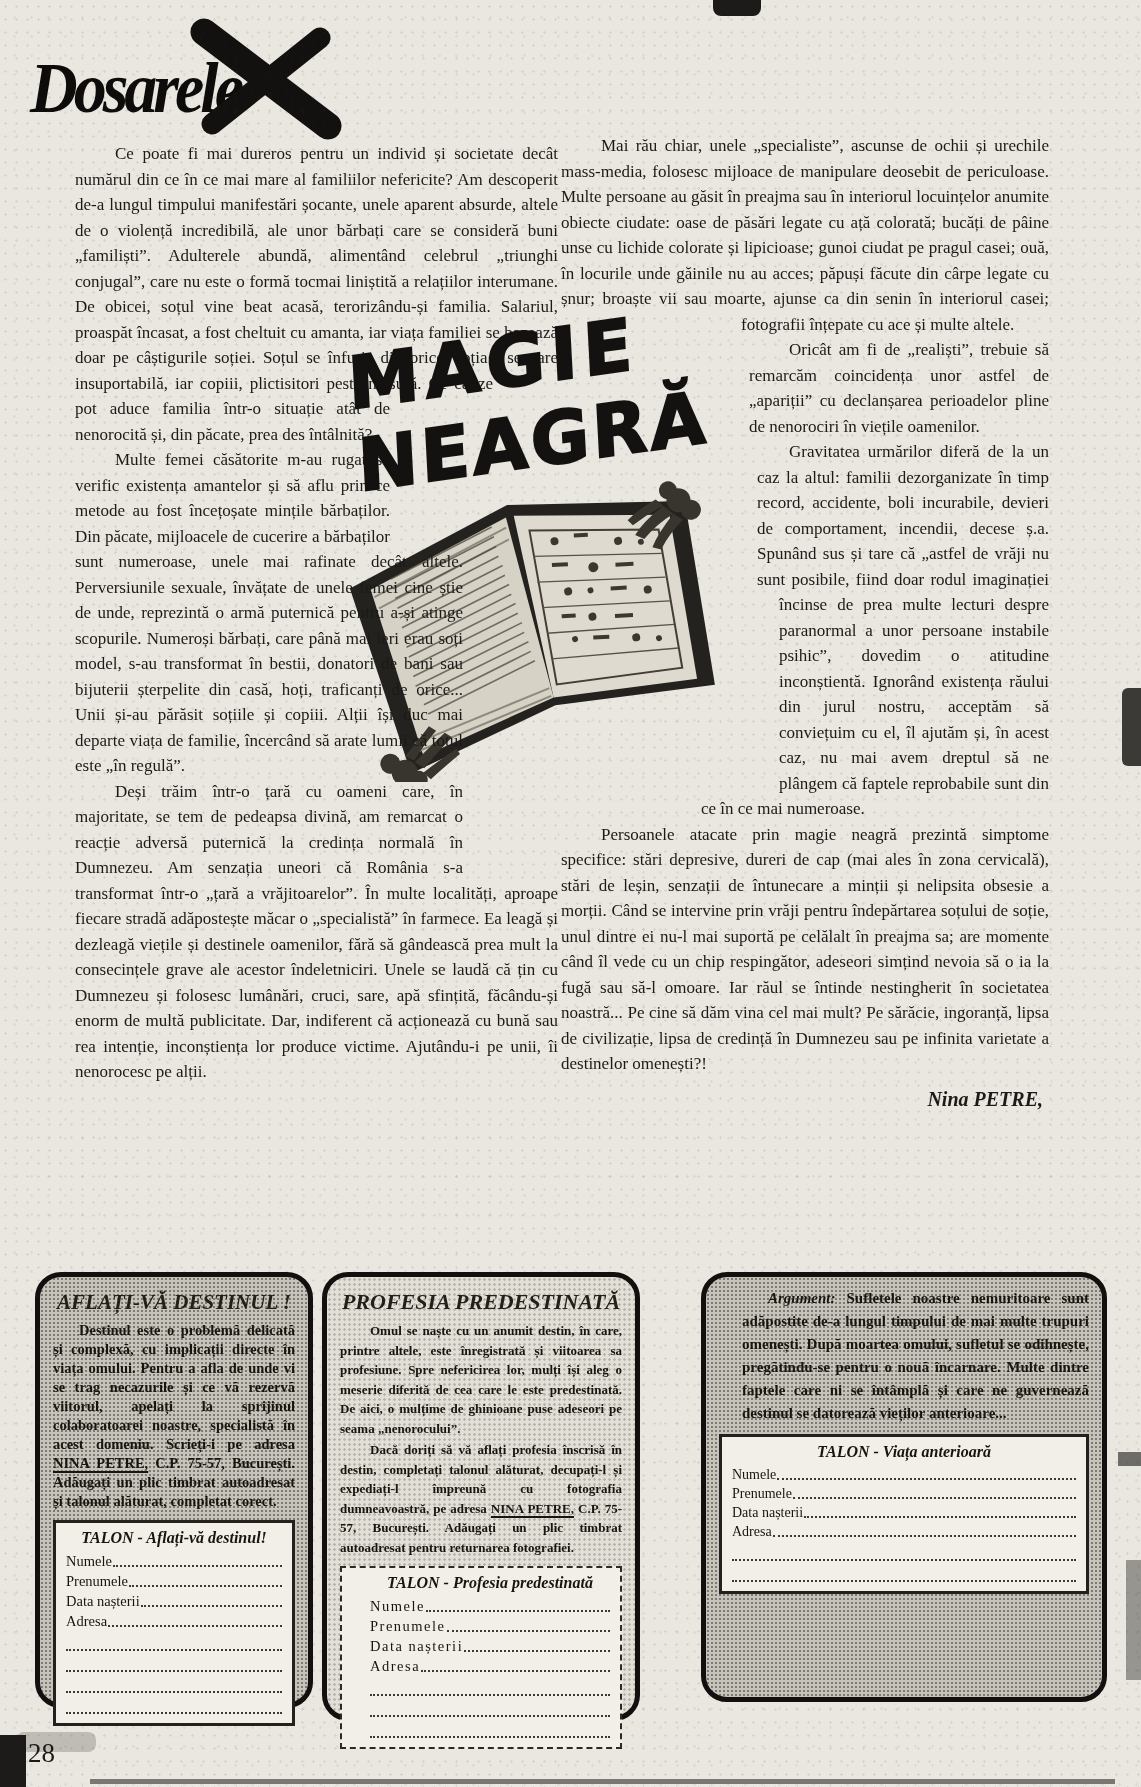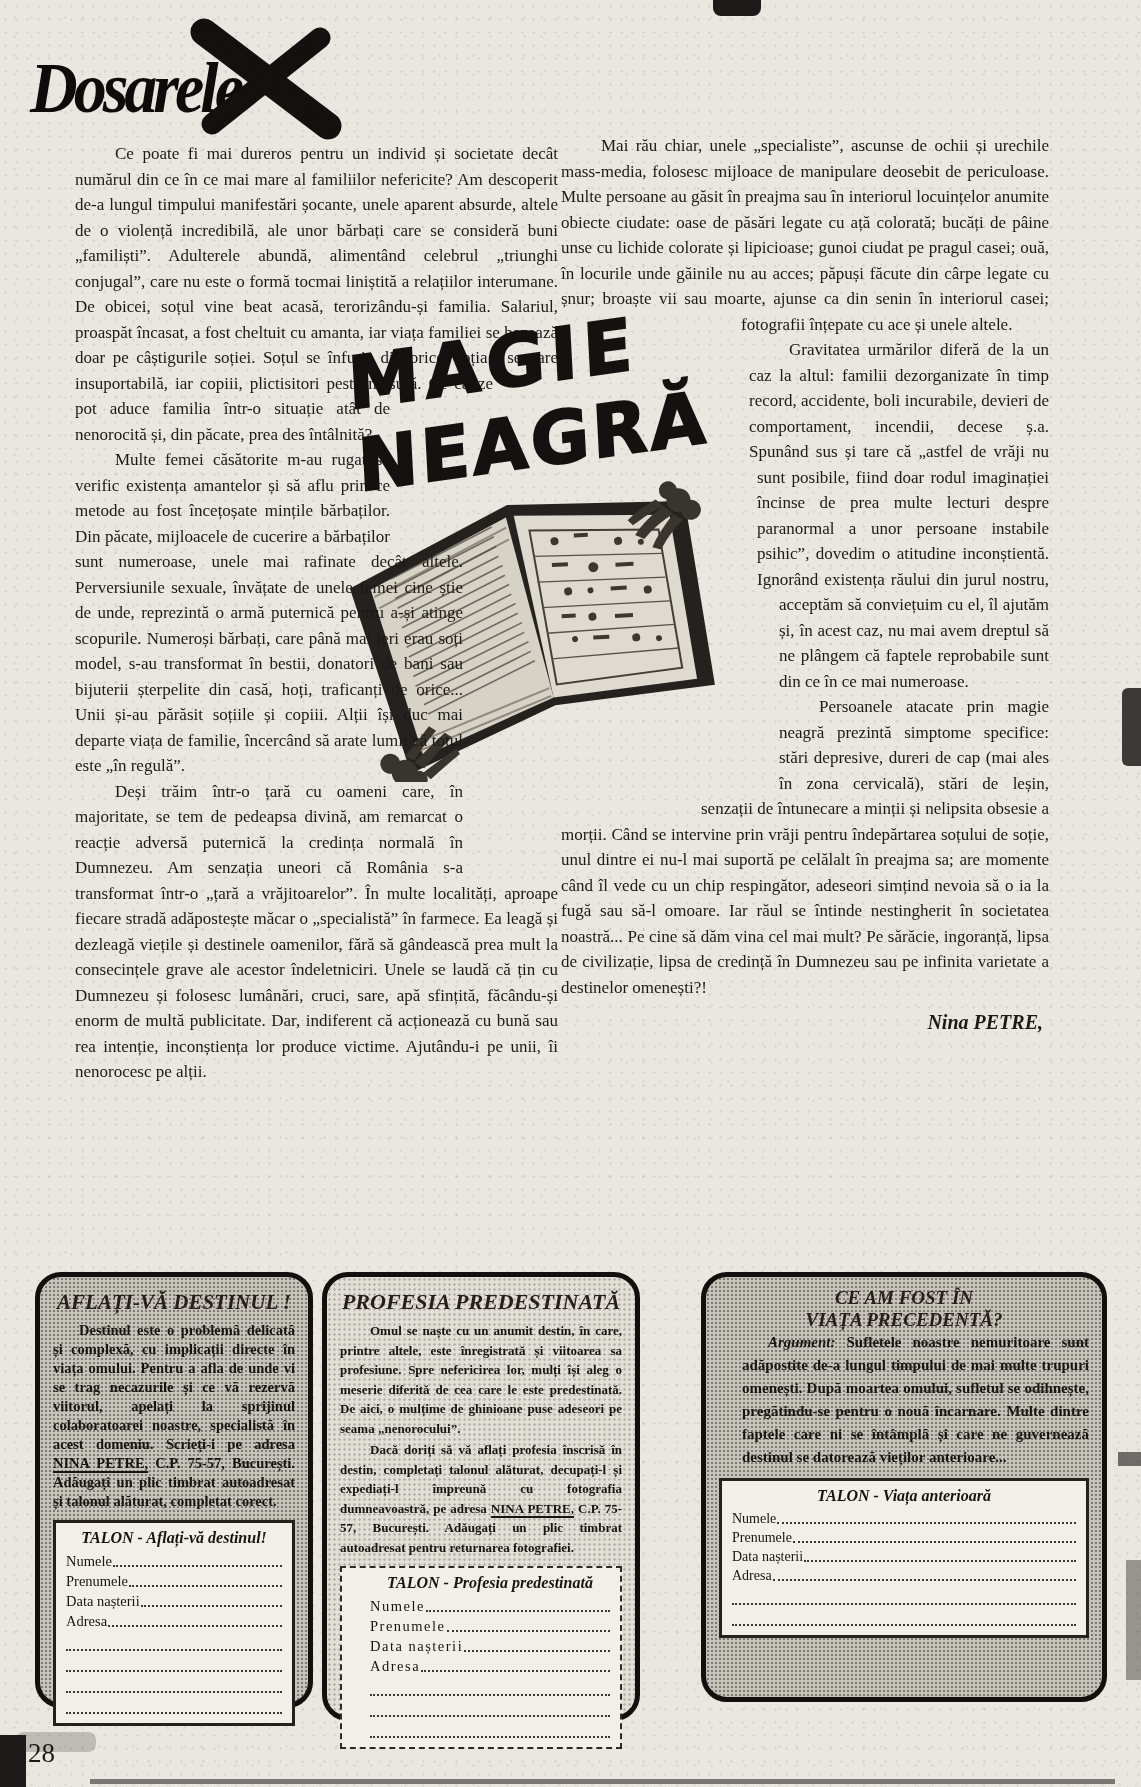--- a/index.html
+++ b/index.html
@@ -152,21 +152,22 @@
     <p>Deși trăim într-o țară cu oameni care, în majoritate, se tem de pedeapsa divină, am remarcat o reacție adversă puternică la credința normală în Dumnezeu. Am senzația uneori că România s-a transformat într-o „țară a vrăjitoarelor”. În multe localități, aproape fiecare stradă adăpostește măcar o „specialistă” în farmece. Ea leagă și dezleagă viețile și destinele oamenilor, fără să gândească prea mult la consecințele grave ale acestor îndeletniciri. Unele se laudă că țin cu Dumnezeu și folosesc lumânări, cruci, sare, apă sfințită, făcându-și enorm de multă publicitate. Dar, indiferent că acționează cu bună sau rea intenție, inconștiența lor produce victime. Ajutându-i pe unii, îi nenorocesc pe alții.</p>
   </div>
 
   <div class="col colR">
     <p><span>Mai rău chiar, unele „specialiste”, ascunse de ochii și urechile mass-media, folosesc mijloace de manipulare deosebit de periculoase. Multe persoane au găsit în preajma sau în interiorul locuințelor anumite obiecte ciudate: oase de păsări legate cu ață colorată; bucăți de pâine unse cu lichide colorate și lipicioase; gunoi ciudat pe pragul casei; ouă, în locurile unde găinile nu au acces; păpuși făcute din cârpe legate cu șnur; broaște vii sau moarte, ajunse ca din senin în interiorul casei;</span>
       <span class="sp fl" style="width:180px;height:26px"></span>
       <span class="sp fl" style="width:188px;height:132px"></span>
       <span class="sp fl" style="width:196px;height:132px"></span>
       <span class="sp fl" style="width:218px;height:186px"></span>
       <span class="sp fl" style="width:140px;height:26px"></span>
-      <span>fotografii înțepate cu ace și unele altele.</span></p>
+      <span>fotografii înțepate cu ace și multe altele.</span></p>
+    <p>Oricât am fi de „realiști”, trebuie să remarcăm coincidența unor astfel de „apariții” cu declanșarea perioadelor pline de nenorociri în viețile oamenilor.</p>
     <p>Gravitatea urmărilor diferă de la un caz la altul: familii dezorganizate în timp record, accidente, boli incurabile, devieri de comportament, incendii, decese ș.a. Spunând sus și tare că „astfel de vrăji nu sunt posibile, fiind doar rodul imaginației încinse de prea multe lecturi despre paranormal a unor persoane instabile psihic”, dovedim o atitudine inconștientă. Ignorând existența răului din jurul nostru, acceptăm să conviețuim cu el, îl ajutăm și, în acest caz, nu mai avem dreptul să ne plângem că faptele reprobabile sunt din ce în ce mai numeroase.</p>
     <p>Persoanele atacate prin magie neagră prezintă simptome specifice: stări depresive, dureri de cap (mai ales în zona cervicală), stări de leșin, senzații de întunecare a minții și nelipsita obsesie a morții. Când se intervine prin vrăji pentru îndepărtarea soțului de soție, unul dintre ei nu-l mai suportă pe celălalt în preajma sa; are momente când îl vede cu un chip respingător, adeseori simțind nevoia să o ia la fugă sau să-l omoare. Iar răul se întinde nestingherit în societatea noastră... Pe cine să dăm vina cel mai mult? Pe sărăcie, ingoranță, lipsa de civilizație, lipsa de credință în Dumnezeu sau pe infinita varietate a destinelor omenești?!</p>
     <div class="byline">
       <div class="byname">Nina PETRE,</div>
     </div>
   </div>
 
   <div class="coupon gray" id="c1">
     <div class="ctitle">AFLAȚI-VĂ DESTINUL !</div>
     <div class="cbody"><span>Destinul este o problemă delicată și complexă, cu implicații directe în viața omului. Pentru a afla de unde vi se trag necazurile și ce vă rezervă viitorul, apelați la sprijinul colaboratoarei noastre, specialistă în acest domeniu. Scrieți-i pe adresa </span><span class="addr">NINA PETRE,</span><span> C.P. 75-57, București. Adăugați un plic timbrat autoadresat și talonul alăturat, completat corect.</span></div>
@@ -217,24 +218,20 @@
           <span class="lbl">Adresa</span>
           <span class="dotfill"></span>
         </div>
       <div class="blankrow"></div>
       <div class="blankrow"></div>
       <div class="blankrow"></div>
     </div>
   </div>
 
   <div class="coupon gray" id="c3">
-    <div class="ctitle">
-      <div>CE AM FOST ÎN</div>
-      <div>VIAȚA PRECEDENTĂ?</div>
-    </div>
     <div class="cbody"><span class="arg">Argument:</span><span> Sufletele noastre nemuritoare sunt adăpostite de-a lungul timpului de mai multe trupuri omenești. După moartea omului, sufletul se odihnește, pregătindu-se pentru o nouă încarnare. Multe dintre faptele care ni se întâmplă și care ne guvernează destinul se datorează vieților anterioare...</span></div>
     <div class="talon">
       <div class="ttitle">TALON - Viața anterioară</div>
       <div class="trow">
           <span class="lbl">Numele</span>
           <span class="dotfill"></span>
         </div>
       <div class="trow">
           <span class="lbl">Prenumele</span>
           <span class="dotfill"></span>

